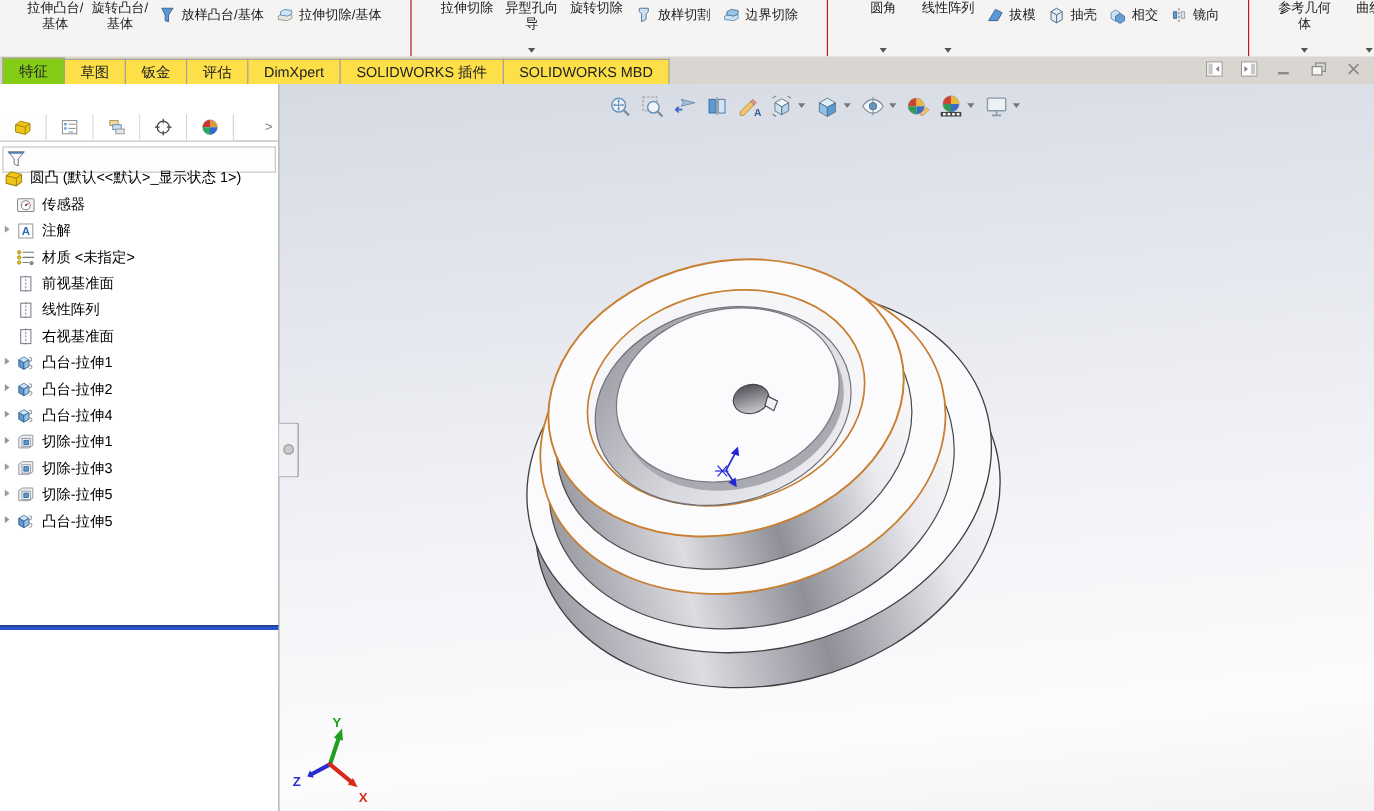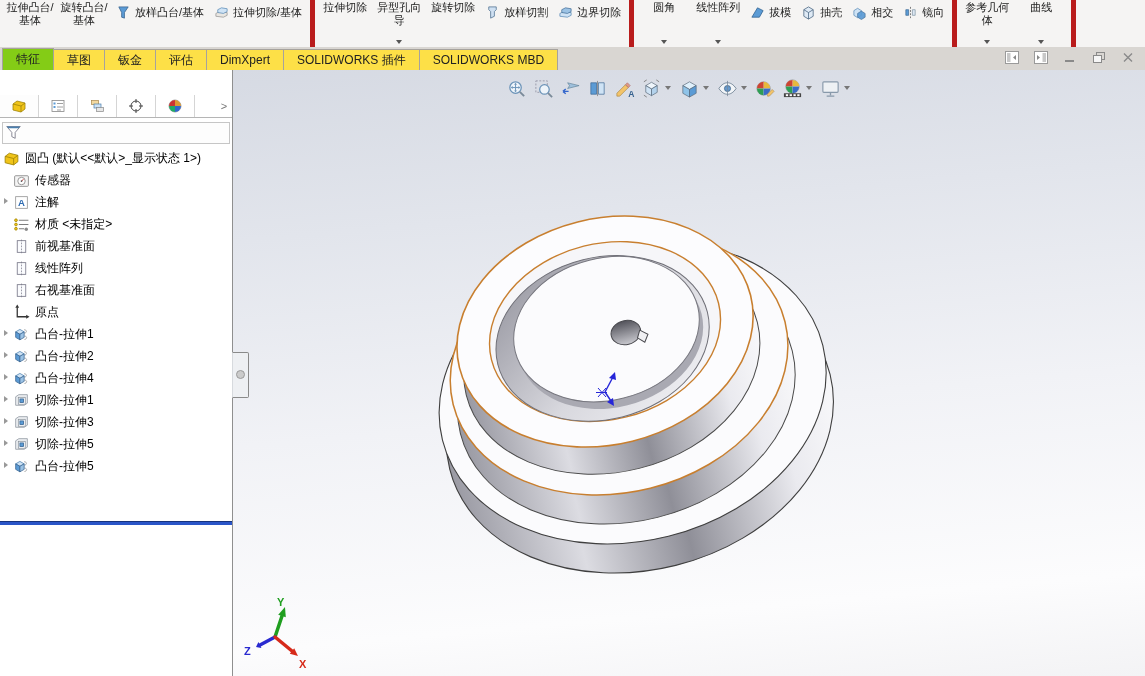--- a/index.html
+++ b/index.html
@@ -2,21 +2,21 @@
 <html><head>
 <meta charset="utf-8">
 <style>
   html,body{margin:0;padding:0;}
   body{width:1145px;height:676px;overflow:hidden;font-family:"Liberation Sans","DejaVu Sans",sans-serif;font-size:12px;color:#222;background:#fff;}
   #app{position:relative;width:1145px;height:676px;overflow:hidden;}
 
   
   #ribbon{position:absolute;top:0;left:0;right:0;height:47px;background:#f5f4f3;display:flex;align-items:stretch;overflow:hidden;}
   #ribbon-groups{display:flex;}
-  .rgroup{display:flex;align-items:flex-start;padding:0 3px;border-right:5px solid #b91c1c;}
+  .rgroup{display:flex;align-items:flex-start;padding:0 19px;border-right:1px solid #b91c1c;}
   .rbig{position:relative;width:54px;height:47px;padding-top:1px;text-align:center;font-size:11px;line-height:13px;cursor:default;}
   .rbig .lbl{display:block;width:100%;word-break:break-all;}
   .caret-down{position:absolute;bottom:4px;left:50%;margin-left:-3px;width:0;height:0;border-left:3px solid transparent;border-right:3px solid transparent;border-top:4px solid #555;}
   .rstack{display:flex;flex-direction:row;padding-top:2px;}
   .rrow{display:flex;align-items:center;gap:4px;height:21px;padding:0 5px;font-size:11px;}
   .rrow .ricon svg{width:15px;height:15px;display:block;}
   .rrow .lbl{white-space:nowrap;}
   .instant{border-right:none;padding:4px 10px;font-size:11px;}
 
   
@@ -33,21 +33,21 @@
   #mgr-tabs{position:absolute;top:25px;left:0;right:0;height:22px;display:flex;align-items:stretch;border-bottom:1px solid #b5b5b5;}
   .mtab{width:38px;display:flex;align-items:center;justify-content:center;border-right:1px solid #d5d5d5;background:#fff;}
   .mtab.active{background:#fdfdfd;}
   .mtab .mticon svg{width:16px;height:16px;display:block;}
   .mtab-fill{flex:1;}
   .mchev{width:16px;display:flex;align-items:center;justify-content:center;color:#777;font-size:11px;}
 
   #filter-box{position:absolute;top:52px;left:2px;right:2px;height:20px;border:1px solid #c6c6c6;background:#fdfdfd;display:flex;align-items:center;padding-left:2px;}
   #filter-box svg{width:17px;height:16px;}
 
-  #tree{position:absolute;top:77px;left:0;right:0;}
+  #tree{position:absolute;top:67px;left:0;right:0;}
   .trow{height:22px;display:flex;align-items:center;font-size:12px;color:#000;}
   .trow.root{padding-left:3px;}
   .tarrow-slot{width:13px;height:22px;flex:0 0 13px;position:relative;}
   .tarrow::after{content:'';position:absolute;left:4px;top:7px;border-top:3.5px solid transparent;border-bottom:3.5px solid transparent;border-left:4.5px solid #999;}
   .ticon{width:17px;height:17px;margin-right:5px;flex:0 0 17px;}
   .ticon svg{width:17px;height:17px;display:block;}
   .tlabel{white-space:nowrap;}
   #rollback{position:absolute;top:451px;left:0;right:0;height:3px;background:#2a55c8;border-top:1px solid #16337e;}
 
   
@@ -371,31 +371,20 @@
             </div>
             <div class="trow child">
               <span class="tarrow-slot"></span>
               <span class="ticon">
                 <svg viewBox="0 0 16 16">
                   <rect x="4" y="2.5" width="8" height="11" fill="#fbfcfe" stroke="#7a7a8a" stroke-width="0.8"></rect>
                   <path d="M8 1.5v13" stroke="#7a7a8a" stroke-width="0.7" stroke-dasharray="1.6 1.2"></path>
                 </svg>
               </span>
               <span class="tlabel">右视基准面</span>
-            </div>
-            <div class="trow child">
-              <span class="tarrow-slot"></span>
-              <span class="ticon">
-                <svg viewBox="0 0 16 16">
-                  <path d="M4 3v9h9" fill="none" stroke="#333" stroke-width="1.2"></path>
-                  <path d="M4 0.5L2.2 3.6h3.6z" fill="#333"></path>
-                  <path d="M15.5 12l-3.1-1.8v3.6z" fill="#333"></path>
-                </svg>
-              </span>
-              <span class="tlabel">原点</span>
             </div>
             <div class="trow child">
               <span class="tarrow-slot tarrow"></span>
               <span class="ticon">
                 <svg viewBox="0 0 16 16">
                   <path d="M10.5 3.5c2.8 0 2.8 3 0.3 3.2M10.8 12.7c2.6-0.3 2.7-3 0.2-3.2" fill="none" stroke="#999" stroke-width="0.8"></path>
                   <g stroke-width="0.7">
                     <path d="M2.5 5.5l4-2.3 4 2.3-4 2.3z" fill="#cfe3f5" stroke="#4a7fae"></path>
                     <path d="M2.5 5.5v5.2l4 2.3V7.8z" fill="#5b9bd5" stroke="#36618e"></path>
                     <path d="M6.5 7.8v5.2l4-2.3V5.5z" fill="#9cc3e5" stroke="#36618e"></path>

